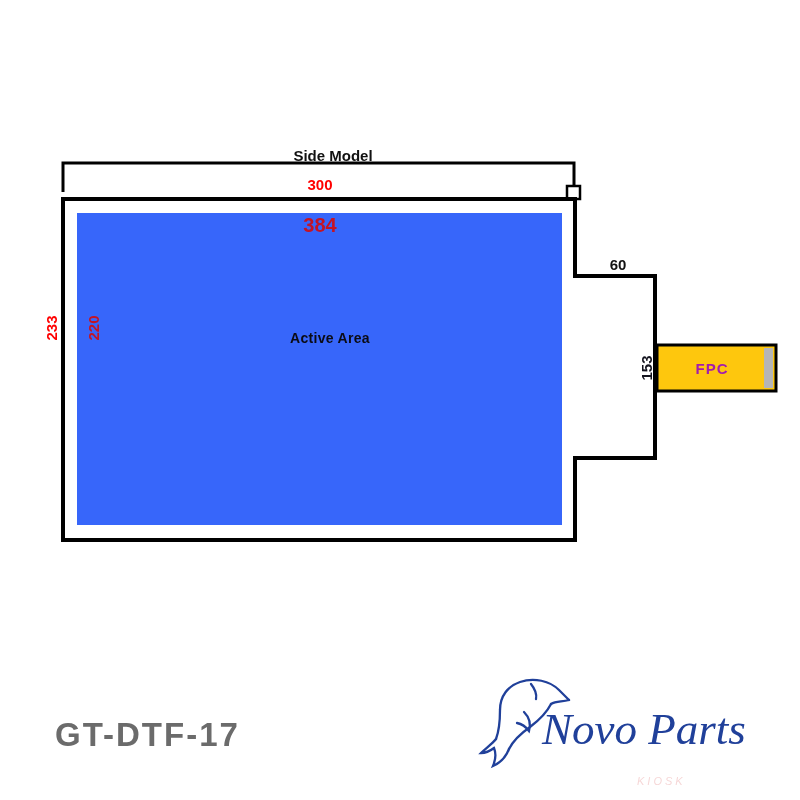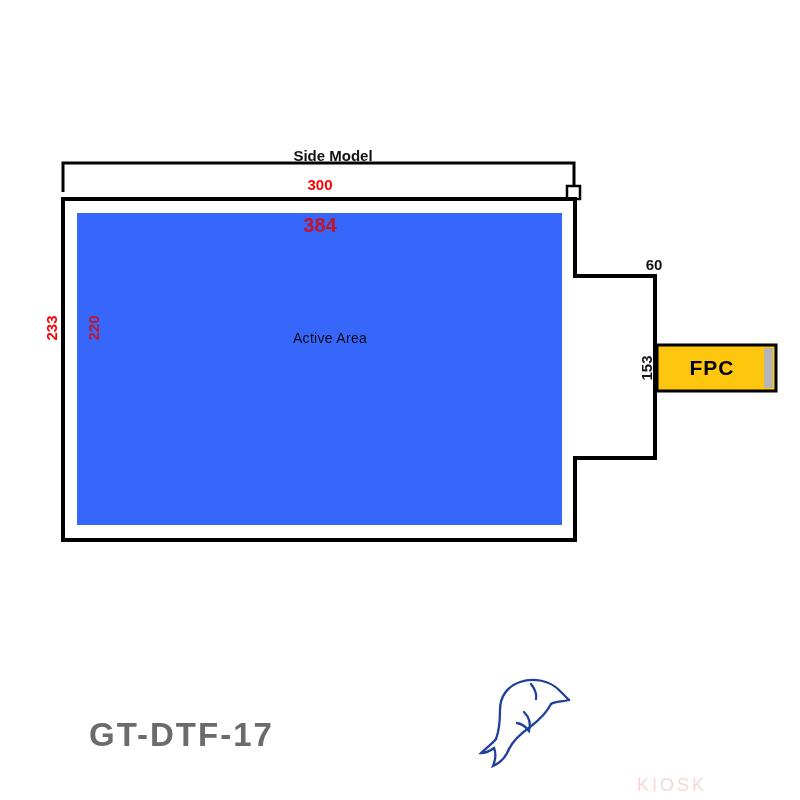--- a/index.html
+++ b/index.html
@@ -12,39 +12,39 @@
     position:absolute;left:77px;top:213px;width:485px;height:312px;
     background:var(--active-blue,#3766FA);z-index:1;
   }
   .lbl{position:absolute;z-index:3;white-space:nowrap;transform:translate(-50%,-50%);}
   .lbl.rot{transform:translate(-50%,-50%) rotate(-90deg);}
   .title-lbl{left:333px;top:155px;font-size:15px;font-weight:bold;color:#111;}
   .dim-400{left:320px;top:184px;font-size:15px;font-weight:bold;color:var(--dim-red,#FF0000);}
   .dim-384{left:320px;top:225px;font-size:20px;font-weight:bold;color:var(--inner-red,#C41425);}
   .dim-233{left:51px;top:328px;font-size:15px;font-weight:bold;color:var(--dim-red,#FF0000);}
   .dim-220{left:93px;top:328px;font-size:15px;font-weight:bold;color:var(--inner-red,#C41425);}
-  .aa-lbl{left:330px;top:338px;font-size:14px;font-weight:normal;color:#0b0b14;letter-spacing:.3px;text-align:center;}
-  .dim-60{left:618px;top:264px;font-size:15px;font-weight:bold;color:#111;margin-left:36px;}
+  .aa-lbl{left:330px;top:338px;font-size:14px;font-weight:bold;color:#0b0b14;letter-spacing:.3px;text-align:center;}
+  .dim-60{left:618px;top:264px;font-size:15px;font-weight:bold;color:#111;}
   .dim-153{left:646px;top:368px;font-size:15px;font-weight:bold;color:#14141f;}
-  .fpc-lbl{left:712px;top:368px;font-size:21px;font-weight:bold;color:#000000;letter-spacing:1px;}
+  .fpc-lbl{left:712px;top:368px;font-size:15px;font-weight:bold;color:#a21caf;letter-spacing:1px;}
   .part-number{
     position:absolute;left:55px;top:716px;z-index:3;
     font-size:33px;font-weight:bold;letter-spacing:2px;
     color:var(--part-gray,#6B6B6B);
-    margin-left:34px;
   }
   .logo-text{
     position:absolute;left:542px;top:703px;z-index:3;
     font-family:"Liberation Serif",serif;font-style:italic;font-weight:500;
     font-size:45px;color:var(--logo-navy,#20409A);
   }
   .watermark{
     position:absolute;left:637px;top:775px;z-index:3;
-    font-size:18px;letter-spacing:3px;color:var(--watermark-pink,#EDAFAF);
+    font-size:11px;letter-spacing:3px;color:var(--watermark-pink,#EDAFAF);
     opacity:.5;
+    font-style:italic;
   }
   .stroke-black{stroke:#000;fill:none;}
   .dim-line{stroke-width:3px;}
   .outline{stroke-width:4px;}
   .handle{fill:#fff;stroke:#000;stroke-width:2.5px;}
   .fpc-rect{fill:var(--fpc-yellow,#FEC70D);stroke:#000;stroke-width:3px;}
   .fpc-strip{fill:#B5B5B5;}
   .dolphin{stroke:var(--logo-navy,#20409A);stroke-width:2.3px;fill:none;stroke-linecap:round;}
 </style>
 </head>
@@ -80,15 +80,16 @@
   <div class="lbl dim-400">300</div>
   <div class="lbl dim-384">384</div>
   <div class="lbl rot dim-233">233</div>
   <div class="lbl rot dim-220">220</div>
   <div class="lbl aa-lbl">Active Area</div>
   <div class="lbl dim-60">60</div>
   <div class="lbl rot dim-153">153</div>
   <div class="lbl fpc-lbl">FPC</div>
 
   <div class="part-number">GT-DTF-17</div>
+  <div class="logo-text">Novo Parts</div>
   <div class="watermark">KIOSK</div>
 
 </div>
 
 </body></html>

